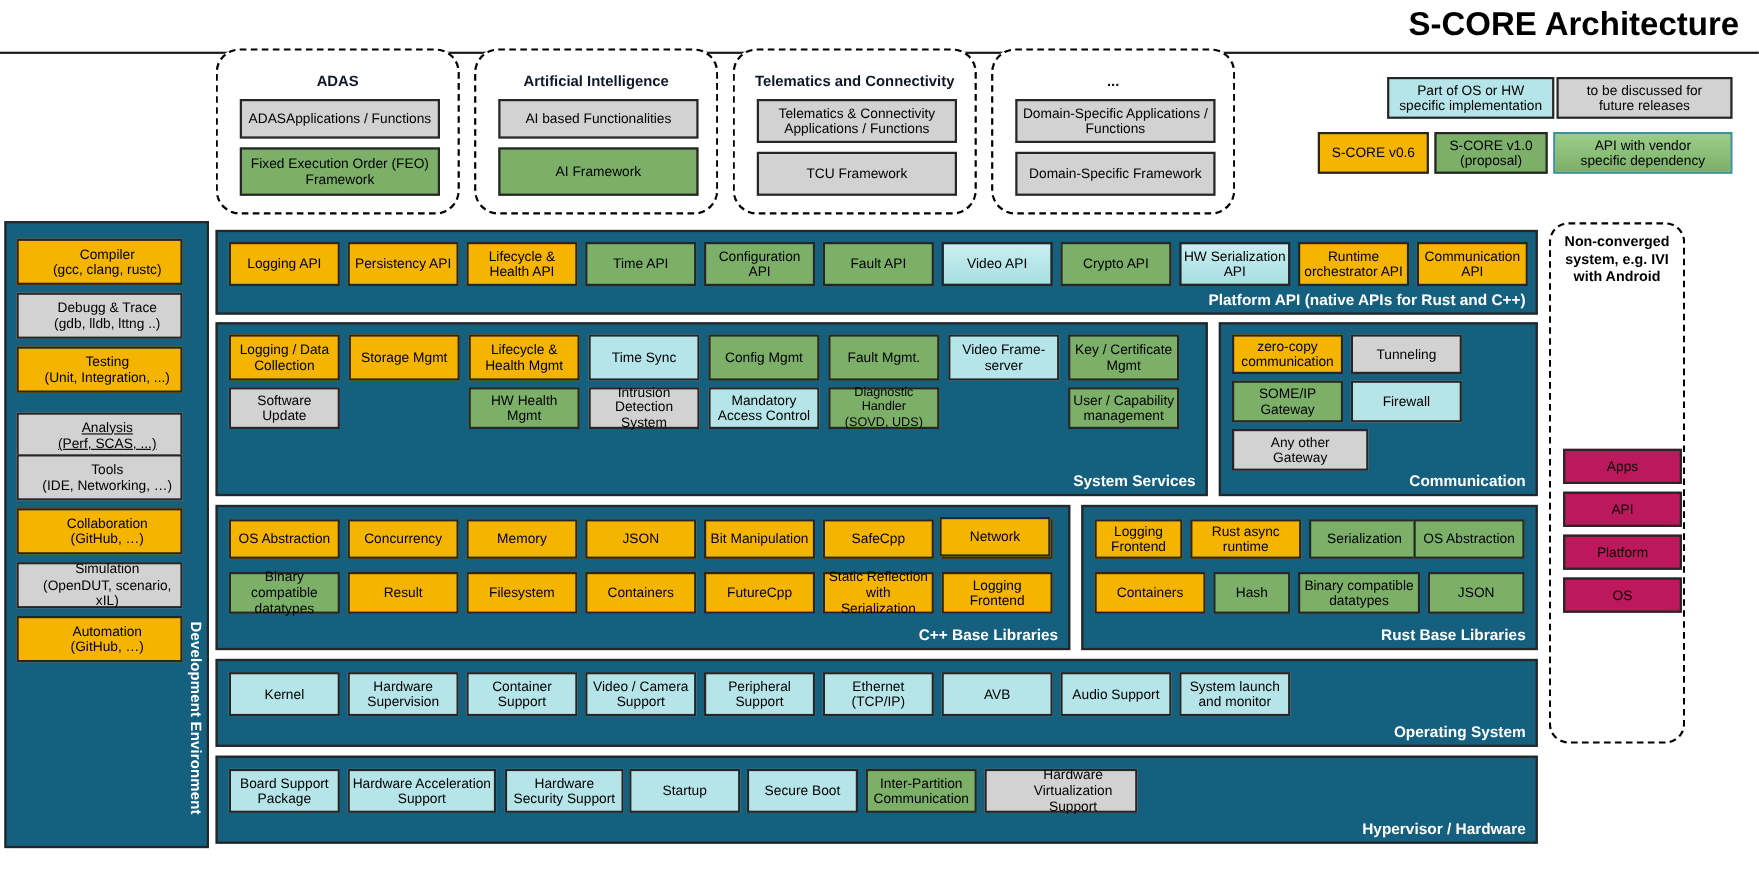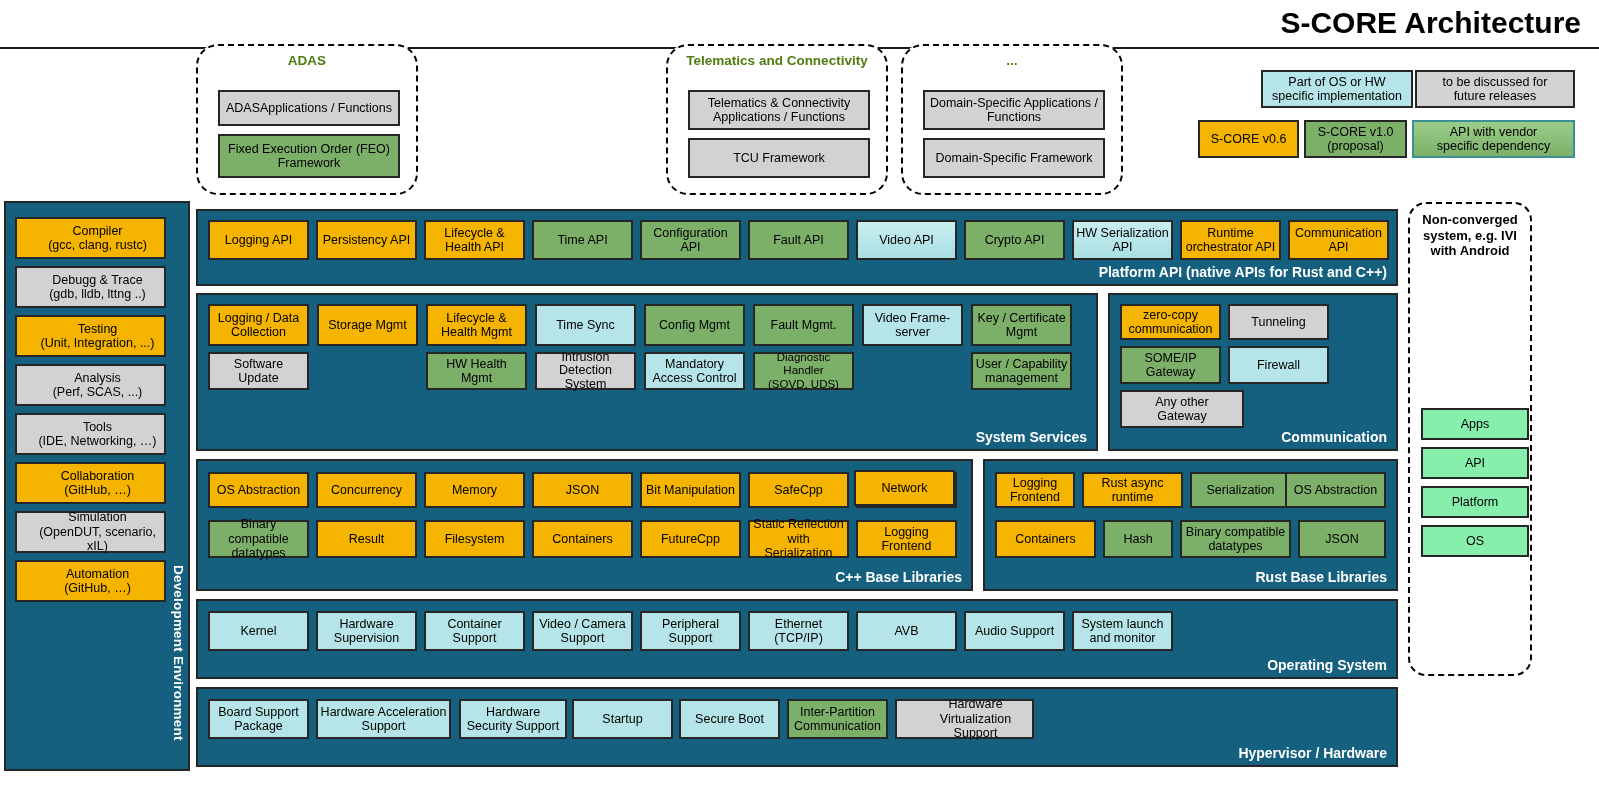--- a/index.html
+++ b/index.html
@@ -22,35 +22,35 @@
     line-height: 1.15;
     padding: 1px 2px;
     white-space: pre-line;
   }
   .f-gold   { background: #f5b400; }
   .f-grey   { background: #d2d2d2; }
   .f-green  { background: #7cb069; }
   .f-cyan   { background: #b5e5e8; }
   .f-cyangrad { background: linear-gradient(180deg,#c9eef0 0%,#a9dfe2 100%); }
   .f-greencyan { background: linear-gradient(180deg,#9bcd88 0%,#7cb069 100%); border-color:#3b8f96; }
-  .f-blue   { background: #86efac; }
+  .f-blue   { background: #be185d; }
 
   
   .domain {
     position: absolute;
     border: 2.5px dashed #000;
     border-radius: 22px;
     background: #fff;
   }
   .domain-title {
     text-align: center;
     font-size: 13.5px;
     font-weight: bold;
-    color: #4d7c0f;
-    margin-top: 7px;
+    color: #0f172a;
+    margin-top: 20px;
   }
   .domain .box { position: absolute; }
 
   
   .legend-box { position: absolute; font-size: 12.5px; }
 
   
   #devenv {
     position: absolute;
     background: #16607f;
@@ -113,20 +113,25 @@
   <div id="hdr-rule"></div>
   <div id="page-title">S-CORE Architecture</div>
 
   <div class="domain" style="left:196px; top:44px; width:222px; height:151px;">
     <div class="domain-title">ADAS</div>
     <div class="box f-grey" style="left:20px; top:44px; width:182px; height:36px;">ADASApplications / Functions</div>
     <div class="box f-green" style="left:20px; top:88px; width:182px; height:44px;">Fixed Execution Order (FEO)
 Framework</div>
   </div>
 
+  <div class="domain" style="left:431px; top:44px; width:222px; height:151px;">
+    <div class="domain-title">Artificial Intelligence</div>
+    <div class="box f-grey" style="left:20px; top:44px; width:182px; height:36px;">AI based Functionalities</div>
+    <div class="box f-green" style="left:20px; top:88px; width:182px; height:44px;">AI Framework</div>
+  </div>
 
   <div class="domain" style="left:666px; top:44px; width:222px; height:151px;">
     <div class="domain-title">Telematics and Connectivity</div>
     <div class="box f-grey" style="left:20px; top:44px; width:182px; height:40px;">Telematics &amp; Connectivity
 Applications / Functions</div>
     <div class="box f-grey" style="left:20px; top:92px; width:182px; height:40px;">TCU Framework</div>
   </div>
 
   <div class="domain" style="left:901px; top:44px; width:222px; height:151px;">
     <div class="domain-title">...</div>
@@ -145,21 +150,21 @@
   <div class="box f-greencyan legend-box" style="left:1412px; top:120px; width:163px; height:38px;">API with vendor
 specific dependency</div>
 
   <div id="devenv" style="left:4px; top:201px; width:186px; height:570px;">
     <div class="box f-gold" style="left:9px; top:14px;  width:151px; height:42px;">Compiler
 (gcc, clang, rustc)</div>
     <div class="box f-gold" style="left:9px; top:112px; width:151px; height:42px;">Testing
 (Unit, Integration, ...)</div>
     <div class="box f-grey" style="left:9px; top:63px;  width:151px; height:42px;">Debugg &amp; Trace
 (gdb, lldb, lttng ..)</div>
-    <div class="box f-grey" style="left:9px; top:161px; width:151px; height:42px;">Analysis
+    <div class="box f-grey" style="left:9px; top:172px; width:151px; height:42px;text-decoration:underline;">Analysis
 (Perf, SCAS, ...)</div>
     <div class="box f-grey" style="left:9px; top:210px; width:151px; height:42px;">Tools
 (IDE, Networking, …)</div>
     <div class="box f-gold" style="left:9px; top:259px; width:151px; height:42px;">Collaboration
 (GitHub, …)</div>
     <div class="box f-grey" style="left:9px; top:308px; width:151px; height:42px;">Simulation
 (OpenDUT, scenario, xIL)</div>
     <div class="box f-gold" style="left:9px; top:357px; width:151px; height:42px;">Automation
 (GitHub, …)</div>
   </div>

